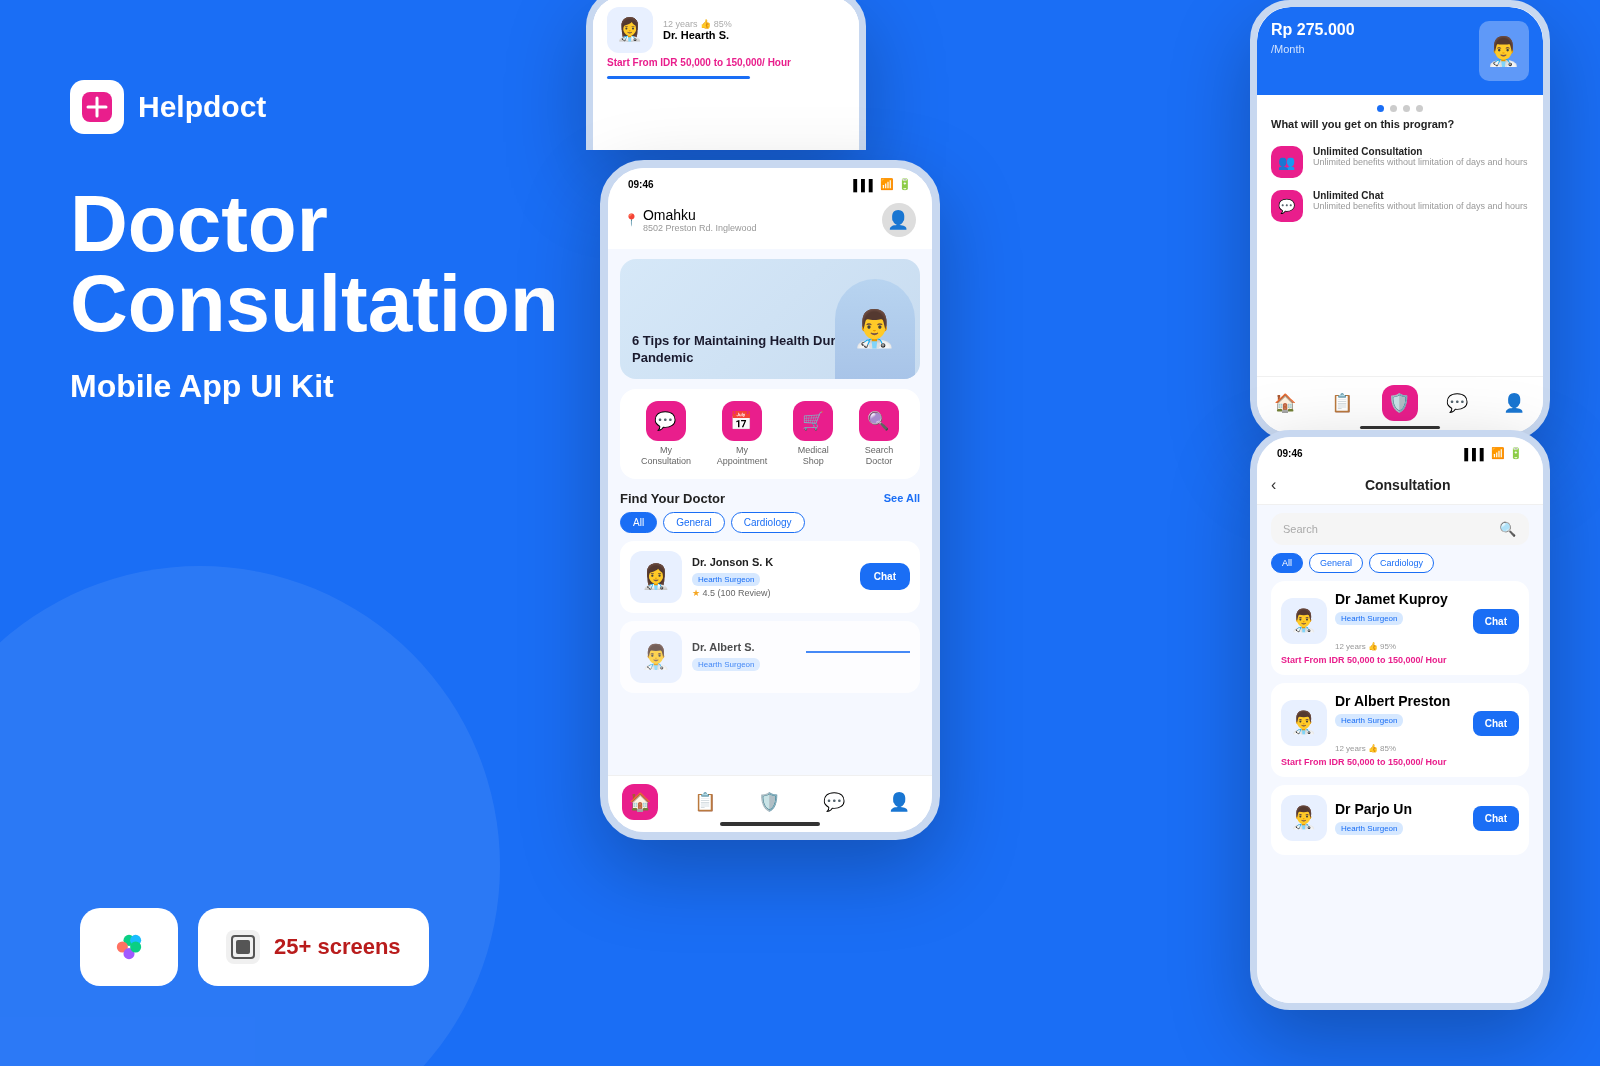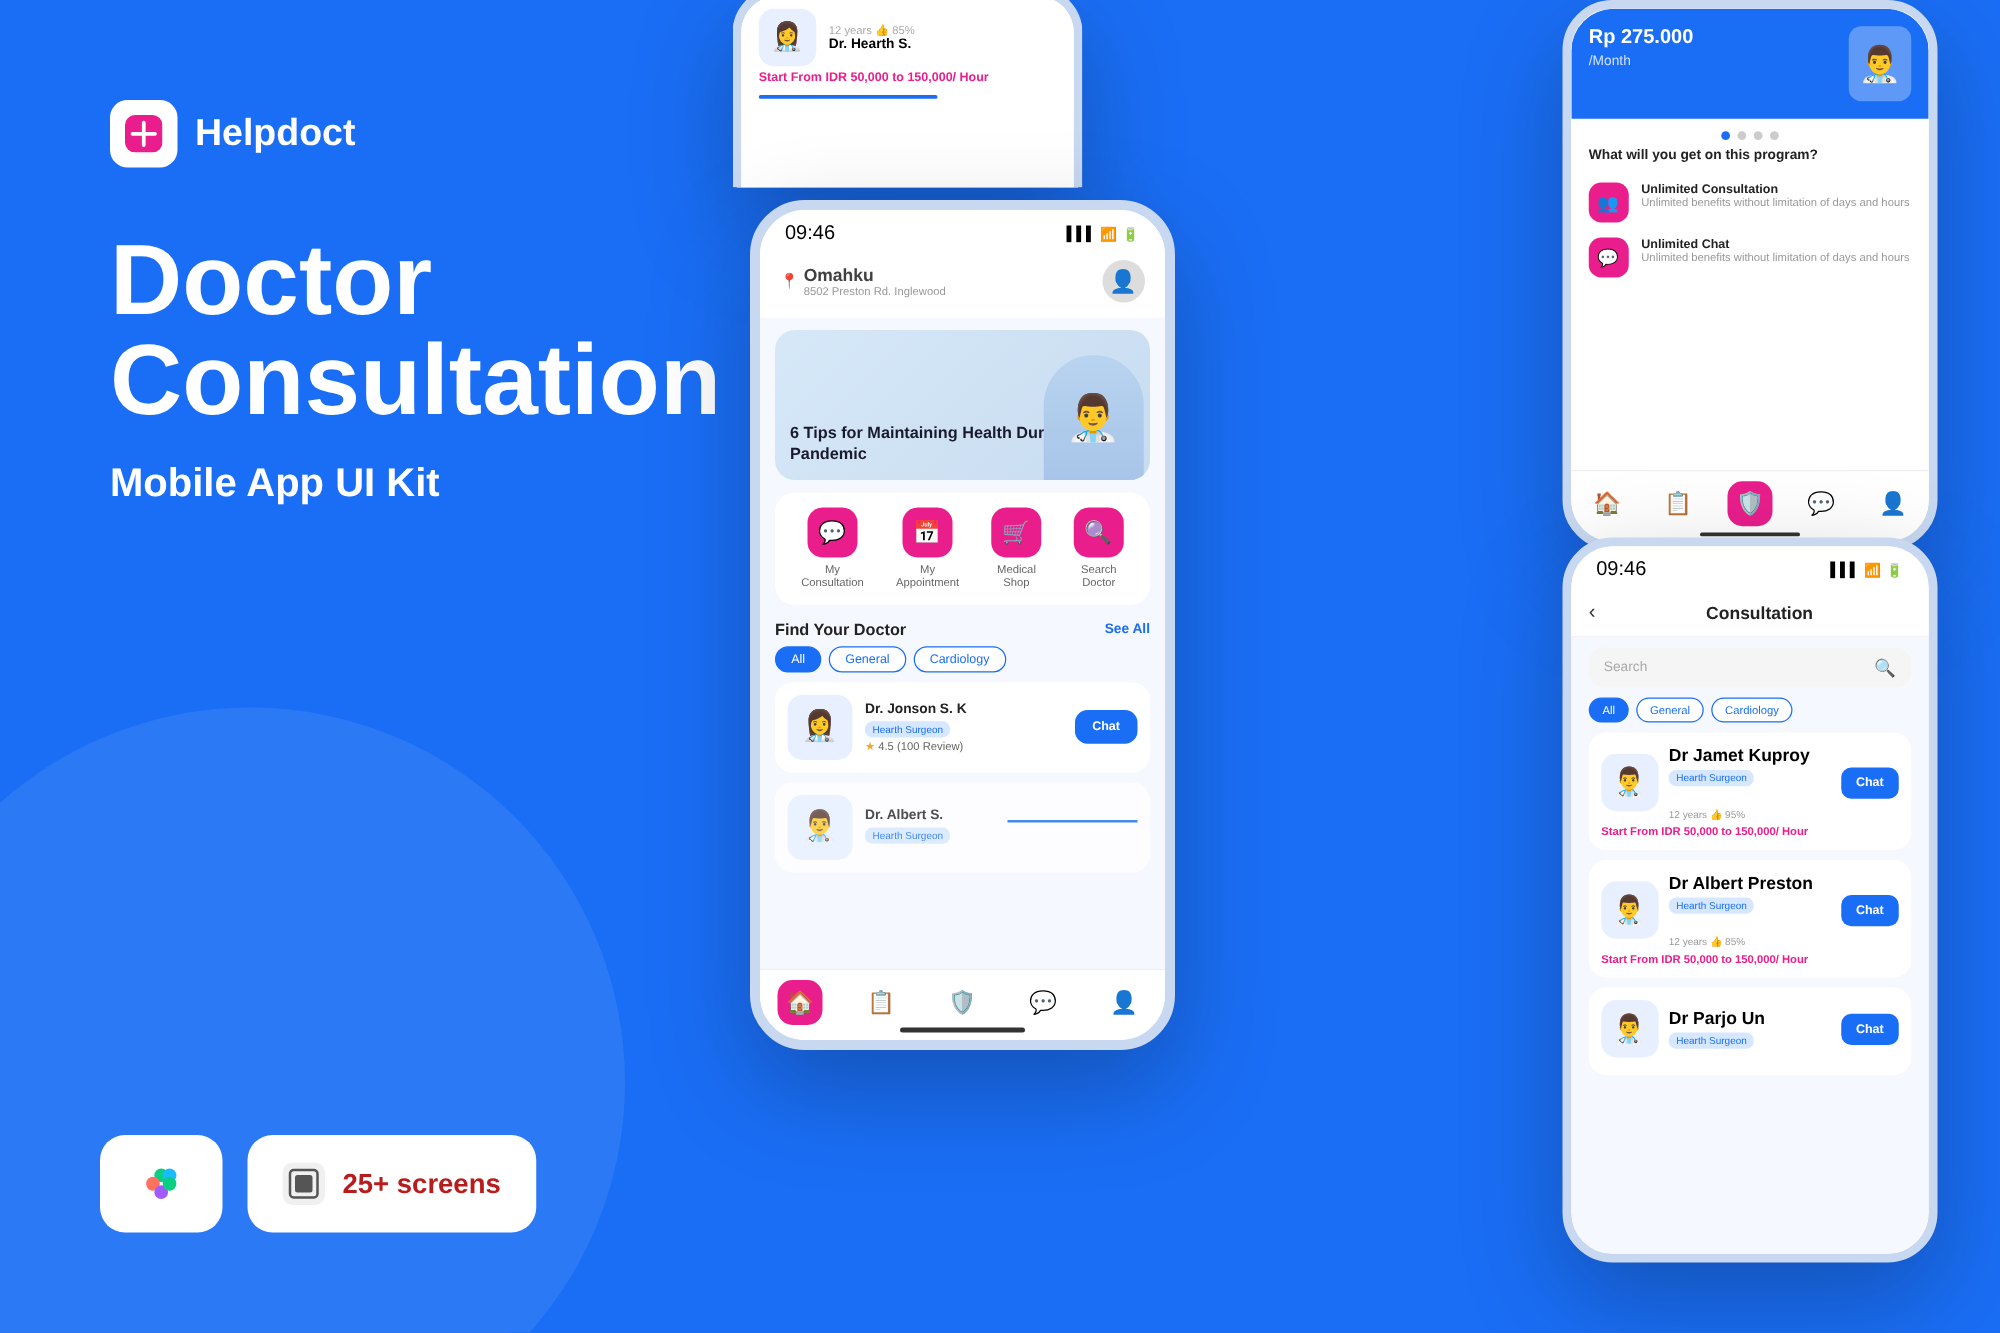--- a/index.html
+++ b/index.html
@@ -21,21 +21,21 @@
       height: 600px;
       border-radius: 50%;
       background: rgba(255,255,255,0.08);
       pointer-events: none;
     }
 
     
     .branding {
       position: absolute;
       top: 80px;
-      left: 88px;
+      left: 70px;
     }
     .logo-row {
       display: flex;
       align-items: center;
       gap: 14px;
       margin-bottom: 50px;
     }
     .logo-icon {
       width: 54px;
       height: 54px;
@@ -119,34 +119,34 @@
     }
 
     
     .status-bar {
       display: flex;
       justify-content: space-between;
       align-items: center;
       padding: 10px 20px 6px;
       background: white;
     }
-    .status-time { font-size: 16px; font-weight: 400; }
+    .status-time { font-size: 10px; font-weight: 700; }
     .status-icons { display: flex; gap: 4px; align-items: center; font-size: 11px; }
 
     
     .app-header {
       background: white;
       padding: 6px 16px 12px;
       display: flex;
       justify-content: space-between;
       align-items: center;
     }
     .location-row { display: flex; align-items: center; gap: 4px; }
     .pin-icon { color: #e91e8c; font-size: 12px; }
-    .location-name { font-size: 14px; font-weight: 700; color: #404040; }
+    .location-name { font-size: 14px; font-weight: 400; color: #000000; }
     .avatar-sm {
       width: 34px; height: 34px; border-radius: 50%;
       background: #ddd;
       overflow: hidden;
       display: flex; align-items: center; justify-content: center;
       font-size: 18px;
     }
 
     
     .banner {

